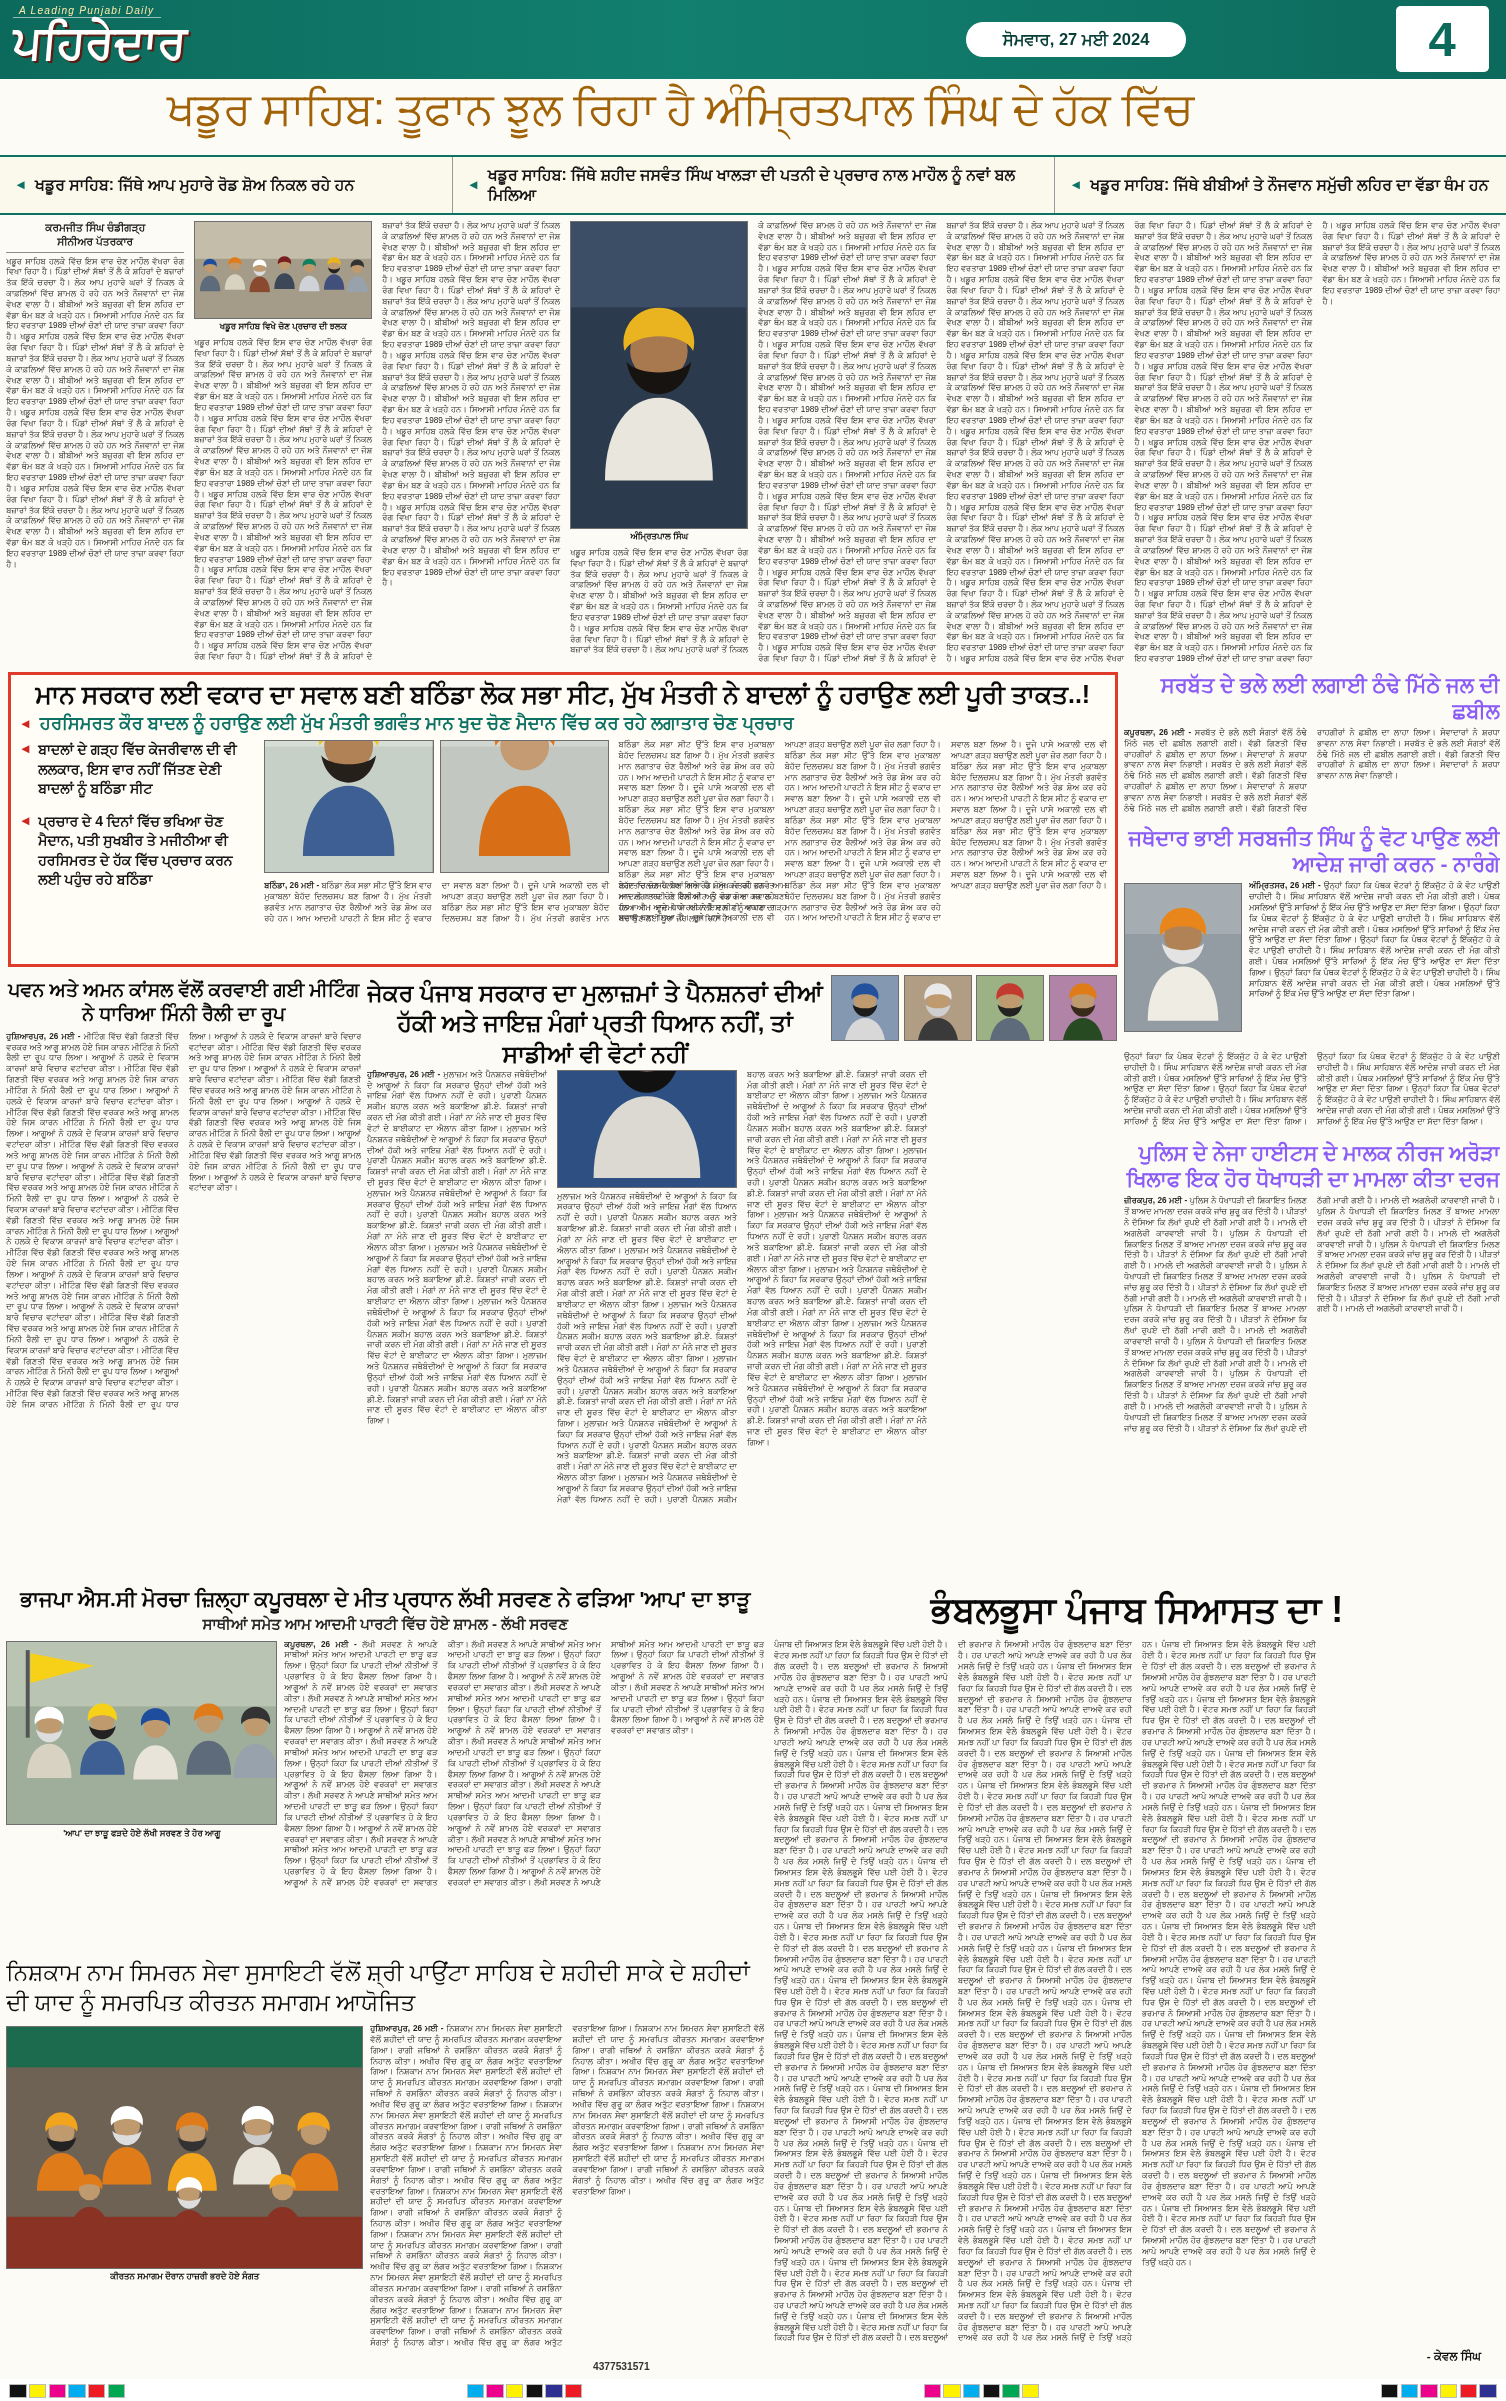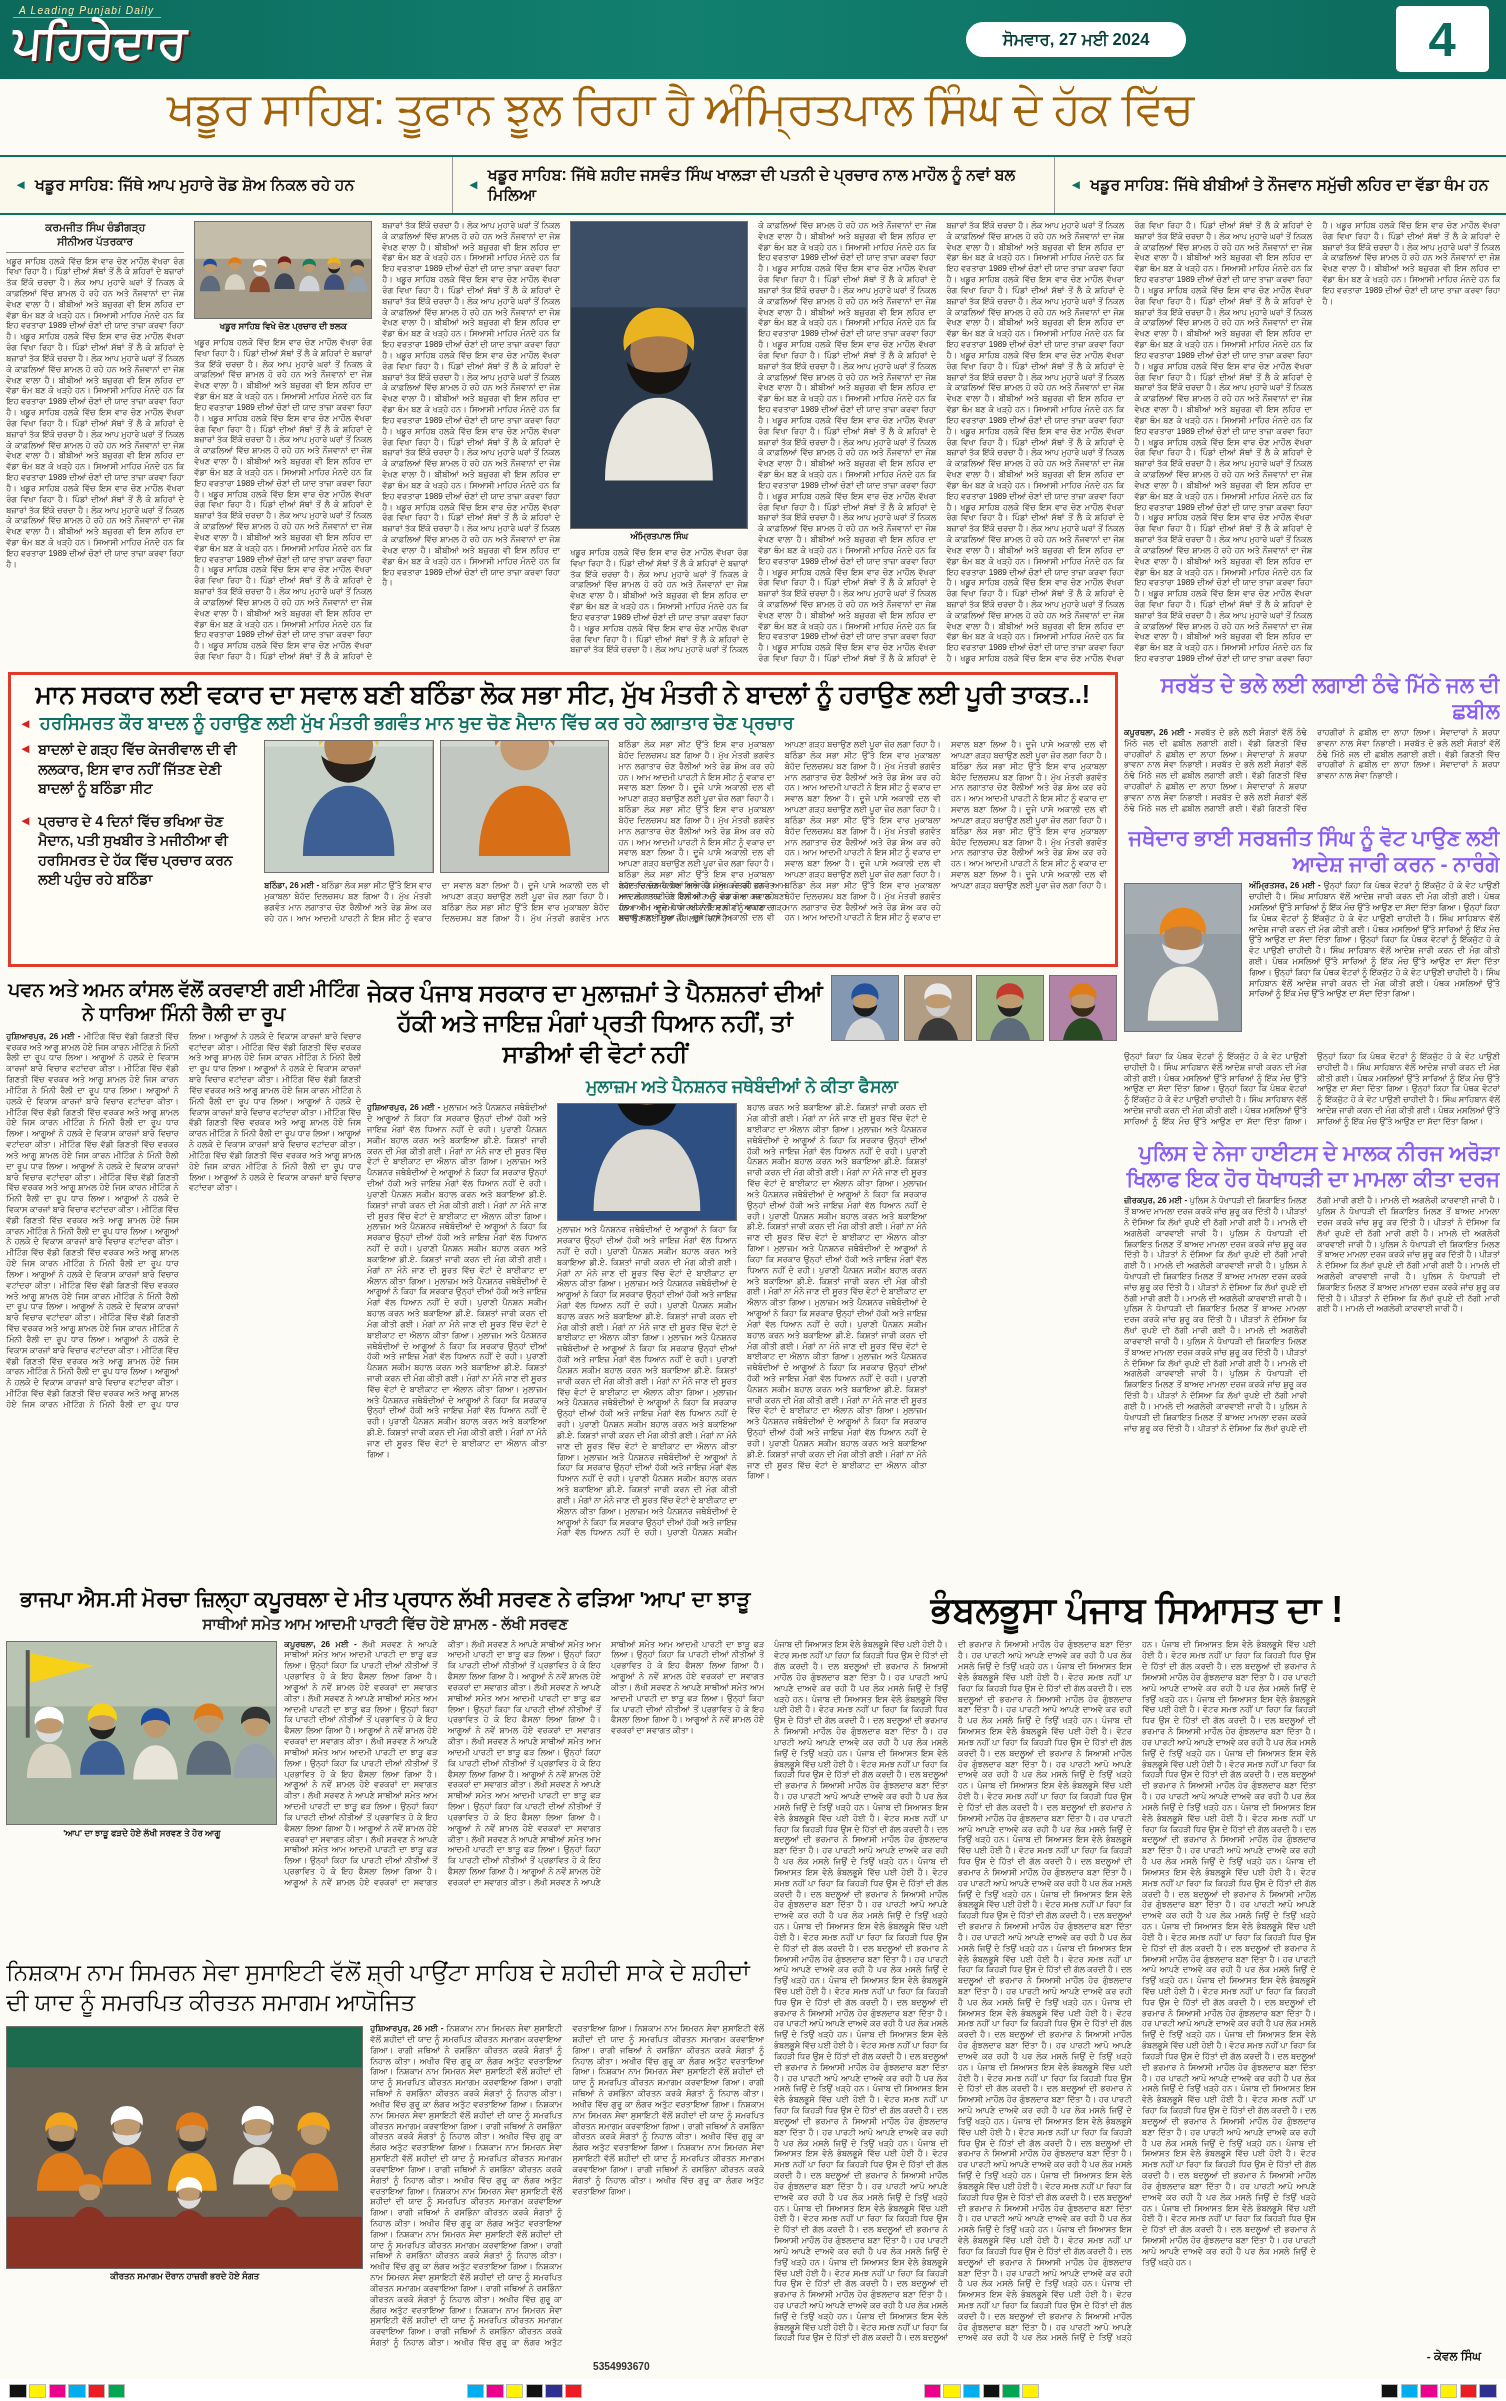--- a/index.html
+++ b/index.html
@@ -284,21 +284,20 @@
           </svg>
         </figure>
         <figure class="w86">
           <svg class="ph h84" viewBox="0 0 40 40" preserveAspectRatio="xMidYMax slice">
             <rect width="40" height="40" fill="#b184a7"></rect>
             <use href="#prs" x="3" y="4" width="34" height="42" style="--t:#e07b1a;--b:#3a2a1a;--c:#274a23"></use>
           </svg>
         </figure>
       </div>
     </div>
-    <div class="emp-sub">ਮੁਲਾਜ਼ਮ ਅਤੇ ਪੈਨਸ਼ਨਰ ਜਥੇਬੰਦੀਆਂ ਨੇ ਕੀਤਾ ਫੈਸਲਾ</div>
     <div class="cols cols-4 emp-body">
       <span class="dateline">ਹੁਸ਼ਿਆਰਪੁਰ, 26 ਮਈ -</span>
       <span>ਮੁਲਾਜ਼ਮ ਅਤੇ ਪੈਨਸ਼ਨਰ ਜਥੇਬੰਦੀਆਂ ਦੇ ਆਗੂਆਂ ਨੇ ਕਿਹਾ ਕਿ ਸਰਕਾਰ ਉਨ੍ਹਾਂ ਦੀਆਂ ਹੱਕੀ ਅਤੇ ਜਾਇਜ਼ ਮੰਗਾਂ ਵੱਲ ਧਿਆਨ ਨਹੀਂ ਦੇ ਰਹੀ। ਪੁਰਾਣੀ ਪੈਨਸ਼ਨ ਸਕੀਮ ਬਹਾਲ ਕਰਨ ਅਤੇ ਬਕਾਇਆ ਡੀ.ਏ. ਕਿਸ਼ਤਾਂ ਜਾਰੀ ਕਰਨ ਦੀ ਮੰਗ ਕੀਤੀ ਗਈ। ਮੰਗਾਂ ਨਾ ਮੰਨੇ ਜਾਣ ਦੀ ਸੂਰਤ ਵਿੱਚ ਵੋਟਾਂ ਦੇ ਬਾਈਕਾਟ ਦਾ ਐਲਾਨ ਕੀਤਾ ਗਿਆ। ਮੁਲਾਜ਼ਮ ਅਤੇ ਪੈਨਸ਼ਨਰ ਜਥੇਬੰਦੀਆਂ ਦੇ ਆਗੂਆਂ ਨੇ ਕਿਹਾ ਕਿ ਸਰਕਾਰ ਉਨ੍ਹਾਂ ਦੀਆਂ ਹੱਕੀ ਅਤੇ ਜਾਇਜ਼ ਮੰਗਾਂ ਵੱਲ ਧਿਆਨ ਨਹੀਂ ਦੇ ਰਹੀ। ਪੁਰਾਣੀ ਪੈਨਸ਼ਨ ਸਕੀਮ ਬਹਾਲ ਕਰਨ ਅਤੇ ਬਕਾਇਆ ਡੀ.ਏ. ਕਿਸ਼ਤਾਂ ਜਾਰੀ ਕਰਨ ਦੀ ਮੰਗ ਕੀਤੀ ਗਈ। ਮੰਗਾਂ ਨਾ ਮੰਨੇ ਜਾਣ ਦੀ ਸੂਰਤ ਵਿੱਚ ਵੋਟਾਂ ਦੇ ਬਾਈਕਾਟ ਦਾ ਐਲਾਨ ਕੀਤਾ ਗਿਆ। ਮੁਲਾਜ਼ਮ ਅਤੇ ਪੈਨਸ਼ਨਰ ਜਥੇਬੰਦੀਆਂ ਦੇ ਆਗੂਆਂ ਨੇ ਕਿਹਾ ਕਿ ਸਰਕਾਰ ਉਨ੍ਹਾਂ ਦੀਆਂ ਹੱਕੀ ਅਤੇ ਜਾਇਜ਼ ਮੰਗਾਂ ਵੱਲ ਧਿਆਨ ਨਹੀਂ ਦੇ ਰਹੀ। ਪੁਰਾਣੀ ਪੈਨਸ਼ਨ ਸਕੀਮ ਬਹਾਲ ਕਰਨ ਅਤੇ ਬਕਾਇਆ ਡੀ.ਏ. ਕਿਸ਼ਤਾਂ ਜਾਰੀ ਕਰਨ ਦੀ ਮੰਗ ਕੀਤੀ ਗਈ। ਮੰਗਾਂ ਨਾ ਮੰਨੇ ਜਾਣ ਦੀ ਸੂਰਤ ਵਿੱਚ ਵੋਟਾਂ ਦੇ ਬਾਈਕਾਟ ਦਾ ਐਲਾਨ ਕੀਤਾ ਗਿਆ। ਮੁਲਾਜ਼ਮ ਅਤੇ ਪੈਨਸ਼ਨਰ ਜਥੇਬੰਦੀਆਂ ਦੇ ਆਗੂਆਂ ਨੇ ਕਿਹਾ ਕਿ ਸਰਕਾਰ ਉਨ੍ਹਾਂ ਦੀਆਂ ਹੱਕੀ ਅਤੇ ਜਾਇਜ਼ ਮੰਗਾਂ ਵੱਲ ਧਿਆਨ ਨਹੀਂ ਦੇ ਰਹੀ। ਪੁਰਾਣੀ ਪੈਨਸ਼ਨ ਸਕੀਮ ਬਹਾਲ ਕਰਨ ਅਤੇ ਬਕਾਇਆ ਡੀ.ਏ. ਕਿਸ਼ਤਾਂ ਜਾਰੀ ਕਰਨ ਦੀ ਮੰਗ ਕੀਤੀ ਗਈ। ਮੰਗਾਂ ਨਾ ਮੰਨੇ ਜਾਣ ਦੀ ਸੂਰਤ ਵਿੱਚ ਵੋਟਾਂ ਦੇ ਬਾਈਕਾਟ ਦਾ ਐਲਾਨ ਕੀਤਾ ਗਿਆ। ਮੁਲਾਜ਼ਮ ਅਤੇ ਪੈਨਸ਼ਨਰ ਜਥੇਬੰਦੀਆਂ ਦੇ ਆਗੂਆਂ ਨੇ ਕਿਹਾ ਕਿ ਸਰਕਾਰ ਉਨ੍ਹਾਂ ਦੀਆਂ ਹੱਕੀ ਅਤੇ ਜਾਇਜ਼ ਮੰਗਾਂ ਵੱਲ ਧਿਆਨ ਨਹੀਂ ਦੇ ਰਹੀ। ਪੁਰਾਣੀ ਪੈਨਸ਼ਨ ਸਕੀਮ ਬਹਾਲ ਕਰਨ ਅਤੇ ਬਕਾਇਆ ਡੀ.ਏ. ਕਿਸ਼ਤਾਂ ਜਾਰੀ ਕਰਨ ਦੀ ਮੰਗ ਕੀਤੀ ਗਈ। ਮੰਗਾਂ ਨਾ ਮੰਨੇ ਜਾਣ ਦੀ ਸੂਰਤ ਵਿੱਚ ਵੋਟਾਂ ਦੇ ਬਾਈਕਾਟ ਦਾ ਐਲਾਨ ਕੀਤਾ ਗਿਆ। ਮੁਲਾਜ਼ਮ ਅਤੇ ਪੈਨਸ਼ਨਰ ਜਥੇਬੰਦੀਆਂ ਦੇ ਆਗੂਆਂ ਨੇ ਕਿਹਾ ਕਿ ਸਰਕਾਰ ਉਨ੍ਹਾਂ ਦੀਆਂ ਹੱਕੀ ਅਤੇ ਜਾਇਜ਼ ਮੰਗਾਂ ਵੱਲ ਧਿਆਨ ਨਹੀਂ ਦੇ ਰਹੀ। ਪੁਰਾਣੀ ਪੈਨਸ਼ਨ ਸਕੀਮ ਬਹਾਲ ਕਰਨ ਅਤੇ ਬਕਾਇਆ ਡੀ.ਏ. ਕਿਸ਼ਤਾਂ ਜਾਰੀ ਕਰਨ ਦੀ ਮੰਗ ਕੀਤੀ ਗਈ। ਮੰਗਾਂ ਨਾ ਮੰਨੇ ਜਾਣ ਦੀ ਸੂਰਤ ਵਿੱਚ ਵੋਟਾਂ ਦੇ ਬਾਈਕਾਟ ਦਾ ਐਲਾਨ ਕੀਤਾ ਗਿਆ।</span>
       <figure class="fig-portrait">
         <svg class="ph h150" viewBox="0 0 80 100" preserveAspectRatio="xMidYMax slice">
           <rect width="80" height="100" fill="#2d4f82"></rect>
           <use href="#prs" x="8" y="12" width="64" height="88" style="--t:#c23b2e;--b:#111;--c:#dcd9d2"></use>
         </svg>
       </figure>
       <span>ਮੁਲਾਜ਼ਮ ਅਤੇ ਪੈਨਸ਼ਨਰ ਜਥੇਬੰਦੀਆਂ ਦੇ ਆਗੂਆਂ ਨੇ ਕਿਹਾ ਕਿ ਸਰਕਾਰ ਉਨ੍ਹਾਂ ਦੀਆਂ ਹੱਕੀ ਅਤੇ ਜਾਇਜ਼ ਮੰਗਾਂ ਵੱਲ ਧਿਆਨ ਨਹੀਂ ਦੇ ਰਹੀ। ਪੁਰਾਣੀ ਪੈਨਸ਼ਨ ਸਕੀਮ ਬਹਾਲ ਕਰਨ ਅਤੇ ਬਕਾਇਆ ਡੀ.ਏ. ਕਿਸ਼ਤਾਂ ਜਾਰੀ ਕਰਨ ਦੀ ਮੰਗ ਕੀਤੀ ਗਈ। ਮੰਗਾਂ ਨਾ ਮੰਨੇ ਜਾਣ ਦੀ ਸੂਰਤ ਵਿੱਚ ਵੋਟਾਂ ਦੇ ਬਾਈਕਾਟ ਦਾ ਐਲਾਨ ਕੀਤਾ ਗਿਆ। ਮੁਲਾਜ਼ਮ ਅਤੇ ਪੈਨਸ਼ਨਰ ਜਥੇਬੰਦੀਆਂ ਦੇ ਆਗੂਆਂ ਨੇ ਕਿਹਾ ਕਿ ਸਰਕਾਰ ਉਨ੍ਹਾਂ ਦੀਆਂ ਹੱਕੀ ਅਤੇ ਜਾਇਜ਼ ਮੰਗਾਂ ਵੱਲ ਧਿਆਨ ਨਹੀਂ ਦੇ ਰਹੀ। ਪੁਰਾਣੀ ਪੈਨਸ਼ਨ ਸਕੀਮ ਬਹਾਲ ਕਰਨ ਅਤੇ ਬਕਾਇਆ ਡੀ.ਏ. ਕਿਸ਼ਤਾਂ ਜਾਰੀ ਕਰਨ ਦੀ ਮੰਗ ਕੀਤੀ ਗਈ। ਮੰਗਾਂ ਨਾ ਮੰਨੇ ਜਾਣ ਦੀ ਸੂਰਤ ਵਿੱਚ ਵੋਟਾਂ ਦੇ ਬਾਈਕਾਟ ਦਾ ਐਲਾਨ ਕੀਤਾ ਗਿਆ। ਮੁਲਾਜ਼ਮ ਅਤੇ ਪੈਨਸ਼ਨਰ ਜਥੇਬੰਦੀਆਂ ਦੇ ਆਗੂਆਂ ਨੇ ਕਿਹਾ ਕਿ ਸਰਕਾਰ ਉਨ੍ਹਾਂ ਦੀਆਂ ਹੱਕੀ ਅਤੇ ਜਾਇਜ਼ ਮੰਗਾਂ ਵੱਲ ਧਿਆਨ ਨਹੀਂ ਦੇ ਰਹੀ। ਪੁਰਾਣੀ ਪੈਨਸ਼ਨ ਸਕੀਮ ਬਹਾਲ ਕਰਨ ਅਤੇ ਬਕਾਇਆ ਡੀ.ਏ. ਕਿਸ਼ਤਾਂ ਜਾਰੀ ਕਰਨ ਦੀ ਮੰਗ ਕੀਤੀ ਗਈ। ਮੰਗਾਂ ਨਾ ਮੰਨੇ ਜਾਣ ਦੀ ਸੂਰਤ ਵਿੱਚ ਵੋਟਾਂ ਦੇ ਬਾਈਕਾਟ ਦਾ ਐਲਾਨ ਕੀਤਾ ਗਿਆ। ਮੁਲਾਜ਼ਮ ਅਤੇ ਪੈਨਸ਼ਨਰ ਜਥੇਬੰਦੀਆਂ ਦੇ ਆਗੂਆਂ ਨੇ ਕਿਹਾ ਕਿ ਸਰਕਾਰ ਉਨ੍ਹਾਂ ਦੀਆਂ ਹੱਕੀ ਅਤੇ ਜਾਇਜ਼ ਮੰਗਾਂ ਵੱਲ ਧਿਆਨ ਨਹੀਂ ਦੇ ਰਹੀ। ਪੁਰਾਣੀ ਪੈਨਸ਼ਨ ਸਕੀਮ ਬਹਾਲ ਕਰਨ ਅਤੇ ਬਕਾਇਆ ਡੀ.ਏ. ਕਿਸ਼ਤਾਂ ਜਾਰੀ ਕਰਨ ਦੀ ਮੰਗ ਕੀਤੀ ਗਈ। ਮੰਗਾਂ ਨਾ ਮੰਨੇ ਜਾਣ ਦੀ ਸੂਰਤ ਵਿੱਚ ਵੋਟਾਂ ਦੇ ਬਾਈਕਾਟ ਦਾ ਐਲਾਨ ਕੀਤਾ ਗਿਆ। ਮੁਲਾਜ਼ਮ ਅਤੇ ਪੈਨਸ਼ਨਰ ਜਥੇਬੰਦੀਆਂ ਦੇ ਆਗੂਆਂ ਨੇ ਕਿਹਾ ਕਿ ਸਰਕਾਰ ਉਨ੍ਹਾਂ ਦੀਆਂ ਹੱਕੀ ਅਤੇ ਜਾਇਜ਼ ਮੰਗਾਂ ਵੱਲ ਧਿਆਨ ਨਹੀਂ ਦੇ ਰਹੀ। ਪੁਰਾਣੀ ਪੈਨਸ਼ਨ ਸਕੀਮ ਬਹਾਲ ਕਰਨ ਅਤੇ ਬਕਾਇਆ ਡੀ.ਏ. ਕਿਸ਼ਤਾਂ ਜਾਰੀ ਕਰਨ ਦੀ ਮੰਗ ਕੀਤੀ ਗਈ। ਮੰਗਾਂ ਨਾ ਮੰਨੇ ਜਾਣ ਦੀ ਸੂਰਤ ਵਿੱਚ ਵੋਟਾਂ ਦੇ ਬਾਈਕਾਟ ਦਾ ਐਲਾਨ ਕੀਤਾ ਗਿਆ। ਮੁਲਾਜ਼ਮ ਅਤੇ ਪੈਨਸ਼ਨਰ ਜਥੇਬੰਦੀਆਂ ਦੇ ਆਗੂਆਂ ਨੇ ਕਿਹਾ ਕਿ ਸਰਕਾਰ ਉਨ੍ਹਾਂ ਦੀਆਂ ਹੱਕੀ ਅਤੇ ਜਾਇਜ਼ ਮੰਗਾਂ ਵੱਲ ਧਿਆਨ ਨਹੀਂ ਦੇ ਰਹੀ। ਪੁਰਾਣੀ ਪੈਨਸ਼ਨ ਸਕੀਮ ਬਹਾਲ ਕਰਨ ਅਤੇ ਬਕਾਇਆ ਡੀ.ਏ. ਕਿਸ਼ਤਾਂ ਜਾਰੀ ਕਰਨ ਦੀ ਮੰਗ ਕੀਤੀ ਗਈ। ਮੰਗਾਂ ਨਾ ਮੰਨੇ ਜਾਣ ਦੀ ਸੂਰਤ ਵਿੱਚ ਵੋਟਾਂ ਦੇ ਬਾਈਕਾਟ ਦਾ ਐਲਾਨ ਕੀਤਾ ਗਿਆ। ਮੁਲਾਜ਼ਮ ਅਤੇ ਪੈਨਸ਼ਨਰ ਜਥੇਬੰਦੀਆਂ ਦੇ ਆਗੂਆਂ ਨੇ ਕਿਹਾ ਕਿ ਸਰਕਾਰ ਉਨ੍ਹਾਂ ਦੀਆਂ ਹੱਕੀ ਅਤੇ ਜਾਇਜ਼ ਮੰਗਾਂ ਵੱਲ ਧਿਆਨ ਨਹੀਂ ਦੇ ਰਹੀ। ਪੁਰਾਣੀ ਪੈਨਸ਼ਨ ਸਕੀਮ ਬਹਾਲ ਕਰਨ ਅਤੇ ਬਕਾਇਆ ਡੀ.ਏ. ਕਿਸ਼ਤਾਂ ਜਾਰੀ ਕਰਨ ਦੀ ਮੰਗ ਕੀਤੀ ਗਈ। ਮੰਗਾਂ ਨਾ ਮੰਨੇ ਜਾਣ ਦੀ ਸੂਰਤ ਵਿੱਚ ਵੋਟਾਂ ਦੇ ਬਾਈਕਾਟ ਦਾ ਐਲਾਨ ਕੀਤਾ ਗਿਆ। ਮੁਲਾਜ਼ਮ ਅਤੇ ਪੈਨਸ਼ਨਰ ਜਥੇਬੰਦੀਆਂ ਦੇ ਆਗੂਆਂ ਨੇ ਕਿਹਾ ਕਿ ਸਰਕਾਰ ਉਨ੍ਹਾਂ ਦੀਆਂ ਹੱਕੀ ਅਤੇ ਜਾਇਜ਼ ਮੰਗਾਂ ਵੱਲ ਧਿਆਨ ਨਹੀਂ ਦੇ ਰਹੀ। ਪੁਰਾਣੀ ਪੈਨਸ਼ਨ ਸਕੀਮ ਬਹਾਲ ਕਰਨ ਅਤੇ ਬਕਾਇਆ ਡੀ.ਏ. ਕਿਸ਼ਤਾਂ ਜਾਰੀ ਕਰਨ ਦੀ ਮੰਗ ਕੀਤੀ ਗਈ। ਮੰਗਾਂ ਨਾ ਮੰਨੇ ਜਾਣ ਦੀ ਸੂਰਤ ਵਿੱਚ ਵੋਟਾਂ ਦੇ ਬਾਈਕਾਟ ਦਾ ਐਲਾਨ ਕੀਤਾ ਗਿਆ। ਮੁਲਾਜ਼ਮ ਅਤੇ ਪੈਨਸ਼ਨਰ ਜਥੇਬੰਦੀਆਂ ਦੇ ਆਗੂਆਂ ਨੇ ਕਿਹਾ ਕਿ ਸਰਕਾਰ ਉਨ੍ਹਾਂ ਦੀਆਂ ਹੱਕੀ ਅਤੇ ਜਾਇਜ਼ ਮੰਗਾਂ ਵੱਲ ਧਿਆਨ ਨਹੀਂ ਦੇ ਰਹੀ। ਪੁਰਾਣੀ ਪੈਨਸ਼ਨ ਸਕੀਮ ਬਹਾਲ ਕਰਨ ਅਤੇ ਬਕਾਇਆ ਡੀ.ਏ. ਕਿਸ਼ਤਾਂ ਜਾਰੀ ਕਰਨ ਦੀ ਮੰਗ ਕੀਤੀ ਗਈ। ਮੰਗਾਂ ਨਾ ਮੰਨੇ ਜਾਣ ਦੀ ਸੂਰਤ ਵਿੱਚ ਵੋਟਾਂ ਦੇ ਬਾਈਕਾਟ ਦਾ ਐਲਾਨ ਕੀਤਾ ਗਿਆ। ਮੁਲਾਜ਼ਮ ਅਤੇ ਪੈਨਸ਼ਨਰ ਜਥੇਬੰਦੀਆਂ ਦੇ ਆਗੂਆਂ ਨੇ ਕਿਹਾ ਕਿ ਸਰਕਾਰ ਉਨ੍ਹਾਂ ਦੀਆਂ ਹੱਕੀ ਅਤੇ ਜਾਇਜ਼ ਮੰਗਾਂ ਵੱਲ ਧਿਆਨ ਨਹੀਂ ਦੇ ਰਹੀ। ਪੁਰਾਣੀ ਪੈਨਸ਼ਨ ਸਕੀਮ ਬਹਾਲ ਕਰਨ ਅਤੇ ਬਕਾਇਆ ਡੀ.ਏ. ਕਿਸ਼ਤਾਂ ਜਾਰੀ ਕਰਨ ਦੀ ਮੰਗ ਕੀਤੀ ਗਈ। ਮੰਗਾਂ ਨਾ ਮੰਨੇ ਜਾਣ ਦੀ ਸੂਰਤ ਵਿੱਚ ਵੋਟਾਂ ਦੇ ਬਾਈਕਾਟ ਦਾ ਐਲਾਨ ਕੀਤਾ ਗਿਆ। ਮੁਲਾਜ਼ਮ ਅਤੇ ਪੈਨਸ਼ਨਰ ਜਥੇਬੰਦੀਆਂ ਦੇ ਆਗੂਆਂ ਨੇ ਕਿਹਾ ਕਿ ਸਰਕਾਰ ਉਨ੍ਹਾਂ ਦੀਆਂ ਹੱਕੀ ਅਤੇ ਜਾਇਜ਼ ਮੰਗਾਂ ਵੱਲ ਧਿਆਨ ਨਹੀਂ ਦੇ ਰਹੀ। ਪੁਰਾਣੀ ਪੈਨਸ਼ਨ ਸਕੀਮ ਬਹਾਲ ਕਰਨ ਅਤੇ ਬਕਾਇਆ ਡੀ.ਏ. ਕਿਸ਼ਤਾਂ ਜਾਰੀ ਕਰਨ ਦੀ ਮੰਗ ਕੀਤੀ ਗਈ। ਮੰਗਾਂ ਨਾ ਮੰਨੇ ਜਾਣ ਦੀ ਸੂਰਤ ਵਿੱਚ ਵੋਟਾਂ ਦੇ ਬਾਈਕਾਟ ਦਾ ਐਲਾਨ ਕੀਤਾ ਗਿਆ। ਮੁਲਾਜ਼ਮ ਅਤੇ ਪੈਨਸ਼ਨਰ ਜਥੇਬੰਦੀਆਂ ਦੇ ਆਗੂਆਂ ਨੇ ਕਿਹਾ ਕਿ ਸਰਕਾਰ ਉਨ੍ਹਾਂ ਦੀਆਂ ਹੱਕੀ ਅਤੇ ਜਾਇਜ਼ ਮੰਗਾਂ ਵੱਲ ਧਿਆਨ ਨਹੀਂ ਦੇ ਰਹੀ। ਪੁਰਾਣੀ ਪੈਨਸ਼ਨ ਸਕੀਮ ਬਹਾਲ ਕਰਨ ਅਤੇ ਬਕਾਇਆ ਡੀ.ਏ. ਕਿਸ਼ਤਾਂ ਜਾਰੀ ਕਰਨ ਦੀ ਮੰਗ ਕੀਤੀ ਗਈ। ਮੰਗਾਂ ਨਾ ਮੰਨੇ ਜਾਣ ਦੀ ਸੂਰਤ ਵਿੱਚ ਵੋਟਾਂ ਦੇ ਬਾਈਕਾਟ ਦਾ ਐਲਾਨ ਕੀਤਾ ਗਿਆ।</span>
@@ -357,21 +356,21 @@
         </svg>
         <figcaption class="caption">ਕੀਰਤਨ ਸਮਾਗਮ ਦੌਰਾਨ ਹਾਜ਼ਰੀ ਭਰਦੇ ਹੋਏ ਸੰਗਤ</figcaption>
       </figure>
       <div class="cols cols-2 nishkam-body">
         <span class="dateline">ਹੁਸ਼ਿਆਰਪੁਰ, 26 ਮਈ -</span>
         <span>ਨਿਸ਼ਕਾਮ ਨਾਮ ਸਿਮਰਨ ਸੇਵਾ ਸੁਸਾਇਟੀ ਵੱਲੋਂ ਸ਼ਹੀਦਾਂ ਦੀ ਯਾਦ ਨੂੰ ਸਮਰਪਿਤ ਕੀਰਤਨ ਸਮਾਗਮ ਕਰਵਾਇਆ ਗਿਆ। ਰਾਗੀ ਜਥਿਆਂ ਨੇ ਰਸਭਿੰਨਾ ਕੀਰਤਨ ਕਰਕੇ ਸੰਗਤਾਂ ਨੂੰ ਨਿਹਾਲ ਕੀਤਾ। ਅਖੀਰ ਵਿੱਚ ਗੁਰੂ ਕਾ ਲੰਗਰ ਅਤੁੱਟ ਵਰਤਾਇਆ ਗਿਆ। ਨਿਸ਼ਕਾਮ ਨਾਮ ਸਿਮਰਨ ਸੇਵਾ ਸੁਸਾਇਟੀ ਵੱਲੋਂ ਸ਼ਹੀਦਾਂ ਦੀ ਯਾਦ ਨੂੰ ਸਮਰਪਿਤ ਕੀਰਤਨ ਸਮਾਗਮ ਕਰਵਾਇਆ ਗਿਆ। ਰਾਗੀ ਜਥਿਆਂ ਨੇ ਰਸਭਿੰਨਾ ਕੀਰਤਨ ਕਰਕੇ ਸੰਗਤਾਂ ਨੂੰ ਨਿਹਾਲ ਕੀਤਾ। ਅਖੀਰ ਵਿੱਚ ਗੁਰੂ ਕਾ ਲੰਗਰ ਅਤੁੱਟ ਵਰਤਾਇਆ ਗਿਆ। ਨਿਸ਼ਕਾਮ ਨਾਮ ਸਿਮਰਨ ਸੇਵਾ ਸੁਸਾਇਟੀ ਵੱਲੋਂ ਸ਼ਹੀਦਾਂ ਦੀ ਯਾਦ ਨੂੰ ਸਮਰਪਿਤ ਕੀਰਤਨ ਸਮਾਗਮ ਕਰਵਾਇਆ ਗਿਆ। ਰਾਗੀ ਜਥਿਆਂ ਨੇ ਰਸਭਿੰਨਾ ਕੀਰਤਨ ਕਰਕੇ ਸੰਗਤਾਂ ਨੂੰ ਨਿਹਾਲ ਕੀਤਾ। ਅਖੀਰ ਵਿੱਚ ਗੁਰੂ ਕਾ ਲੰਗਰ ਅਤੁੱਟ ਵਰਤਾਇਆ ਗਿਆ। ਨਿਸ਼ਕਾਮ ਨਾਮ ਸਿਮਰਨ ਸੇਵਾ ਸੁਸਾਇਟੀ ਵੱਲੋਂ ਸ਼ਹੀਦਾਂ ਦੀ ਯਾਦ ਨੂੰ ਸਮਰਪਿਤ ਕੀਰਤਨ ਸਮਾਗਮ ਕਰਵਾਇਆ ਗਿਆ। ਰਾਗੀ ਜਥਿਆਂ ਨੇ ਰਸਭਿੰਨਾ ਕੀਰਤਨ ਕਰਕੇ ਸੰਗਤਾਂ ਨੂੰ ਨਿਹਾਲ ਕੀਤਾ। ਅਖੀਰ ਵਿੱਚ ਗੁਰੂ ਕਾ ਲੰਗਰ ਅਤੁੱਟ ਵਰਤਾਇਆ ਗਿਆ। ਨਿਸ਼ਕਾਮ ਨਾਮ ਸਿਮਰਨ ਸੇਵਾ ਸੁਸਾਇਟੀ ਵੱਲੋਂ ਸ਼ਹੀਦਾਂ ਦੀ ਯਾਦ ਨੂੰ ਸਮਰਪਿਤ ਕੀਰਤਨ ਸਮਾਗਮ ਕਰਵਾਇਆ ਗਿਆ। ਰਾਗੀ ਜਥਿਆਂ ਨੇ ਰਸਭਿੰਨਾ ਕੀਰਤਨ ਕਰਕੇ ਸੰਗਤਾਂ ਨੂੰ ਨਿਹਾਲ ਕੀਤਾ। ਅਖੀਰ ਵਿੱਚ ਗੁਰੂ ਕਾ ਲੰਗਰ ਅਤੁੱਟ ਵਰਤਾਇਆ ਗਿਆ। ਨਿਸ਼ਕਾਮ ਨਾਮ ਸਿਮਰਨ ਸੇਵਾ ਸੁਸਾਇਟੀ ਵੱਲੋਂ ਸ਼ਹੀਦਾਂ ਦੀ ਯਾਦ ਨੂੰ ਸਮਰਪਿਤ ਕੀਰਤਨ ਸਮਾਗਮ ਕਰਵਾਇਆ ਗਿਆ। ਰਾਗੀ ਜਥਿਆਂ ਨੇ ਰਸਭਿੰਨਾ ਕੀਰਤਨ ਕਰਕੇ ਸੰਗਤਾਂ ਨੂੰ ਨਿਹਾਲ ਕੀਤਾ। ਅਖੀਰ ਵਿੱਚ ਗੁਰੂ ਕਾ ਲੰਗਰ ਅਤੁੱਟ ਵਰਤਾਇਆ ਗਿਆ। ਨਿਸ਼ਕਾਮ ਨਾਮ ਸਿਮਰਨ ਸੇਵਾ ਸੁਸਾਇਟੀ ਵੱਲੋਂ ਸ਼ਹੀਦਾਂ ਦੀ ਯਾਦ ਨੂੰ ਸਮਰਪਿਤ ਕੀਰਤਨ ਸਮਾਗਮ ਕਰਵਾਇਆ ਗਿਆ। ਰਾਗੀ ਜਥਿਆਂ ਨੇ ਰਸਭਿੰਨਾ ਕੀਰਤਨ ਕਰਕੇ ਸੰਗਤਾਂ ਨੂੰ ਨਿਹਾਲ ਕੀਤਾ। ਅਖੀਰ ਵਿੱਚ ਗੁਰੂ ਕਾ ਲੰਗਰ ਅਤੁੱਟ ਵਰਤਾਇਆ ਗਿਆ। ਨਿਸ਼ਕਾਮ ਨਾਮ ਸਿਮਰਨ ਸੇਵਾ ਸੁਸਾਇਟੀ ਵੱਲੋਂ ਸ਼ਹੀਦਾਂ ਦੀ ਯਾਦ ਨੂੰ ਸਮਰਪਿਤ ਕੀਰਤਨ ਸਮਾਗਮ ਕਰਵਾਇਆ ਗਿਆ। ਰਾਗੀ ਜਥਿਆਂ ਨੇ ਰਸਭਿੰਨਾ ਕੀਰਤਨ ਕਰਕੇ ਸੰਗਤਾਂ ਨੂੰ ਨਿਹਾਲ ਕੀਤਾ। ਅਖੀਰ ਵਿੱਚ ਗੁਰੂ ਕਾ ਲੰਗਰ ਅਤੁੱਟ ਵਰਤਾਇਆ ਗਿਆ। ਨਿਸ਼ਕਾਮ ਨਾਮ ਸਿਮਰਨ ਸੇਵਾ ਸੁਸਾਇਟੀ ਵੱਲੋਂ ਸ਼ਹੀਦਾਂ ਦੀ ਯਾਦ ਨੂੰ ਸਮਰਪਿਤ ਕੀਰਤਨ ਸਮਾਗਮ ਕਰਵਾਇਆ ਗਿਆ। ਰਾਗੀ ਜਥਿਆਂ ਨੇ ਰਸਭਿੰਨਾ ਕੀਰਤਨ ਕਰਕੇ ਸੰਗਤਾਂ ਨੂੰ ਨਿਹਾਲ ਕੀਤਾ। ਅਖੀਰ ਵਿੱਚ ਗੁਰੂ ਕਾ ਲੰਗਰ ਅਤੁੱਟ ਵਰਤਾਇਆ ਗਿਆ। ਨਿਸ਼ਕਾਮ ਨਾਮ ਸਿਮਰਨ ਸੇਵਾ ਸੁਸਾਇਟੀ ਵੱਲੋਂ ਸ਼ਹੀਦਾਂ ਦੀ ਯਾਦ ਨੂੰ ਸਮਰਪਿਤ ਕੀਰਤਨ ਸਮਾਗਮ ਕਰਵਾਇਆ ਗਿਆ। ਰਾਗੀ ਜਥਿਆਂ ਨੇ ਰਸਭਿੰਨਾ ਕੀਰਤਨ ਕਰਕੇ ਸੰਗਤਾਂ ਨੂੰ ਨਿਹਾਲ ਕੀਤਾ। ਅਖੀਰ ਵਿੱਚ ਗੁਰੂ ਕਾ ਲੰਗਰ ਅਤੁੱਟ ਵਰਤਾਇਆ ਗਿਆ। ਨਿਸ਼ਕਾਮ ਨਾਮ ਸਿਮਰਨ ਸੇਵਾ ਸੁਸਾਇਟੀ ਵੱਲੋਂ ਸ਼ਹੀਦਾਂ ਦੀ ਯਾਦ ਨੂੰ ਸਮਰਪਿਤ ਕੀਰਤਨ ਸਮਾਗਮ ਕਰਵਾਇਆ ਗਿਆ। ਰਾਗੀ ਜਥਿਆਂ ਨੇ ਰਸਭਿੰਨਾ ਕੀਰਤਨ ਕਰਕੇ ਸੰਗਤਾਂ ਨੂੰ ਨਿਹਾਲ ਕੀਤਾ। ਅਖੀਰ ਵਿੱਚ ਗੁਰੂ ਕਾ ਲੰਗਰ ਅਤੁੱਟ ਵਰਤਾਇਆ ਗਿਆ। ਨਿਸ਼ਕਾਮ ਨਾਮ ਸਿਮਰਨ ਸੇਵਾ ਸੁਸਾਇਟੀ ਵੱਲੋਂ ਸ਼ਹੀਦਾਂ ਦੀ ਯਾਦ ਨੂੰ ਸਮਰਪਿਤ ਕੀਰਤਨ ਸਮਾਗਮ ਕਰਵਾਇਆ ਗਿਆ। ਰਾਗੀ ਜਥਿਆਂ ਨੇ ਰਸਭਿੰਨਾ ਕੀਰਤਨ ਕਰਕੇ ਸੰਗਤਾਂ ਨੂੰ ਨਿਹਾਲ ਕੀਤਾ। ਅਖੀਰ ਵਿੱਚ ਗੁਰੂ ਕਾ ਲੰਗਰ ਅਤੁੱਟ ਵਰਤਾਇਆ ਗਿਆ।</span>
       </div>
     </div>
   </section>
 
-  <div class="phone">5354993670</div>
+  <div class="phone">4377531571</div>
 
   <div class="footer-bars">
     <div class="bar-group">
       <div class="sq c-k"></div>
         <div class="sq c-y"></div>
         <div class="sq c-m"></div>
         <div class="sq c-c"></div>
         <div class="sq c-r"></div>
         <div class="sq c-g"></div>
     </div>

